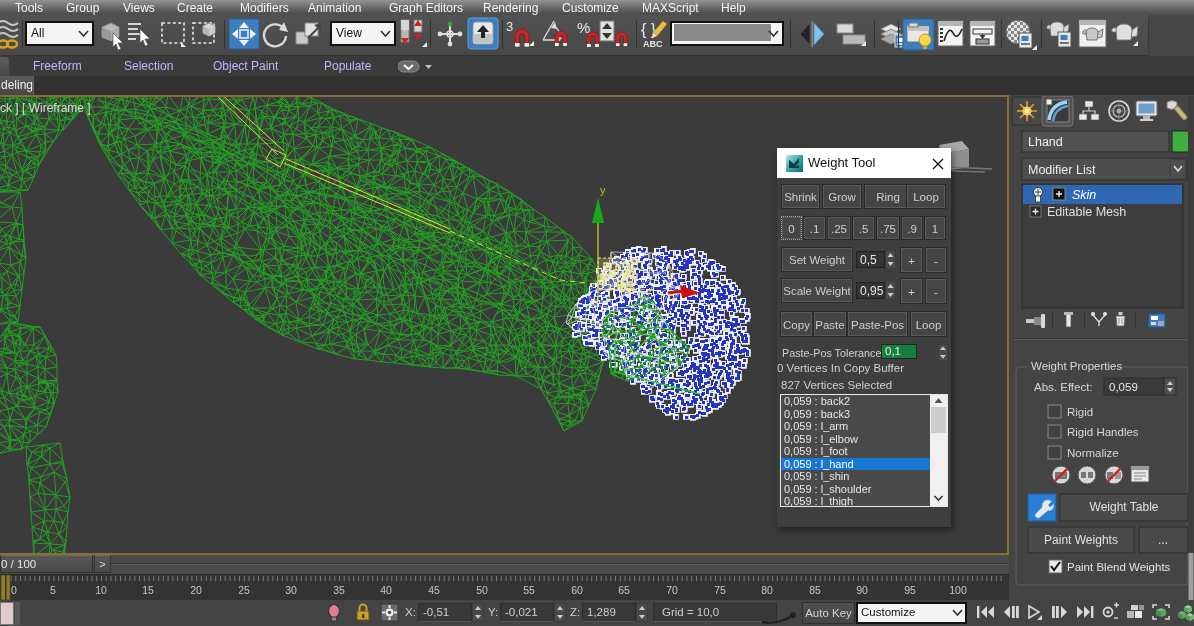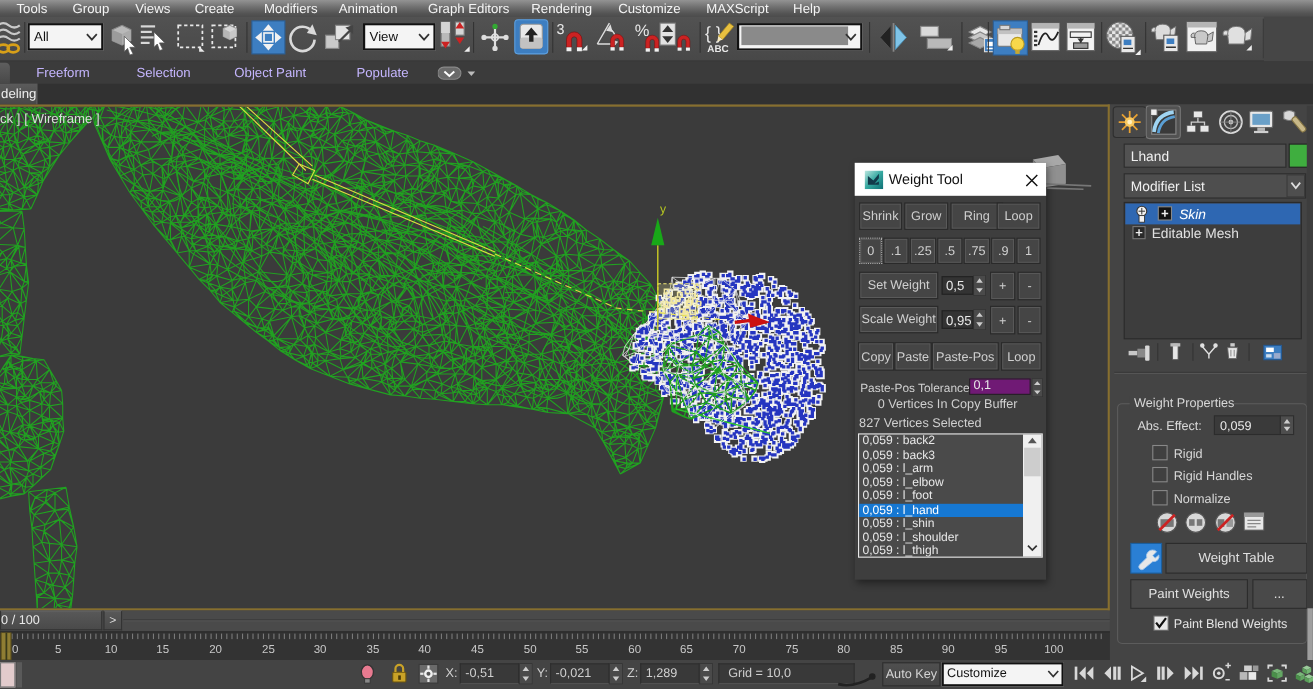--- a/index.html
+++ b/index.html
@@ -925,26 +925,26 @@
     </svg>
 <div class="wtbtn nw" style="position:absolute;left:124px;top:131px;width:21px;height:24px;line-height:24px">+</div>
 <div class="wtbtn nw" style="position:absolute;left:149px;top:131px;width:20px;height:24px;line-height:24px">-</div>
 
 <div class="wtbtn nw" style="position:absolute;left:4px;top:164px;width:31px;height:24px;line-height:24px">Copy</div>
 <div class="wtbtn nw" style="position:absolute;left:37px;top:164px;width:32px;height:24px;line-height:24px">Paste</div>
 <div class="wtbtn nw" style="position:absolute;left:71px;top:164px;width:59px;height:24px;line-height:24px">Paste-Pos</div>
 <div class="wtbtn nw" style="position:absolute;left:134px;top:164px;width:35px;height:24px;line-height:24px">Loop</div>
 
 <div style="position:absolute;left:5px;top:199px;font-size:10.8px;color:#d0d0d0">Paste-Pos Tolerance</div>
-<div style="position:absolute;left:104px;top:196px;width:56px;height:15px;background:#701a75;border:1px solid #222;color:#e8e8e8;font-size:11.5px;padding:0 2px 0 3px">0,1</div>
+<div style="position:absolute;left:104px;top:196px;width:36px;height:15px;background:#15803d;border:1px solid #222;color:#e8e8e8;font-size:11.5px;padding:0 2px 0 3px">0,1</div>
 <svg width="10" height="17" style="position:absolute;left:161px;top:196px">
       <rect width="10" height="17" fill="#4a4a4a" stroke="#2e2e2e"></rect>
       <path d="M5 2.5 L2 6 L8 6 Z M5 14.5 L2 11 L8 11 Z" fill="#ccc"></path>
     </svg>
-<div style="position:absolute;left:0;top:214px;width:169px;font-size:11.5px;color:#d0d0d0;text-align:center">0 Vertices In Copy Buffer</div>
+<div style="position:absolute;left:0;top:214px;width:169px;font-size:11.5px;color:#d0d0d0;text-align:left">0 Vertices In Copy Buffer</div>
 <div style="position:absolute;left:4px;top:231px;font-size:11.5px;color:#d0d0d0">827 Vertices Selected</div>
 
 <div style="position:absolute;left:3px;top:246px;width:168px;height:113px;background:#4a4a4a;border:1px solid #e8e8e8">
 <div style="position:absolute;left:0;top:0;width:149px;font-size:11px;color:#e8e8e8;line-height:12.5px;padding-left:3px;white-space:nowrap;overflow:hidden">
 0,059 : back2<br>0,059 : back3<br>0,059 : l_arm<br>0,059 : l_elbow<br>0,059 : l_foot<br><span style="display:block;background:#1678d3;color:#fff;margin-left:-3px;padding-left:3px">0,059 : l_hand</span>0,059 : l_shin<br>0,059 : l_shoulder<br>0,059 : l_thigh
 </div>
 <div style="position:absolute;right:0;top:0;width:17px;height:111px;background:#f0f0f0">
 <svg width="17" height="111">
 <path d="M8.5 3 L4.5 8 L12.5 8 Z" fill="#555"></path>
 <rect x="1" y="12" width="15" height="26" fill="#cdcdcd"></rect>

